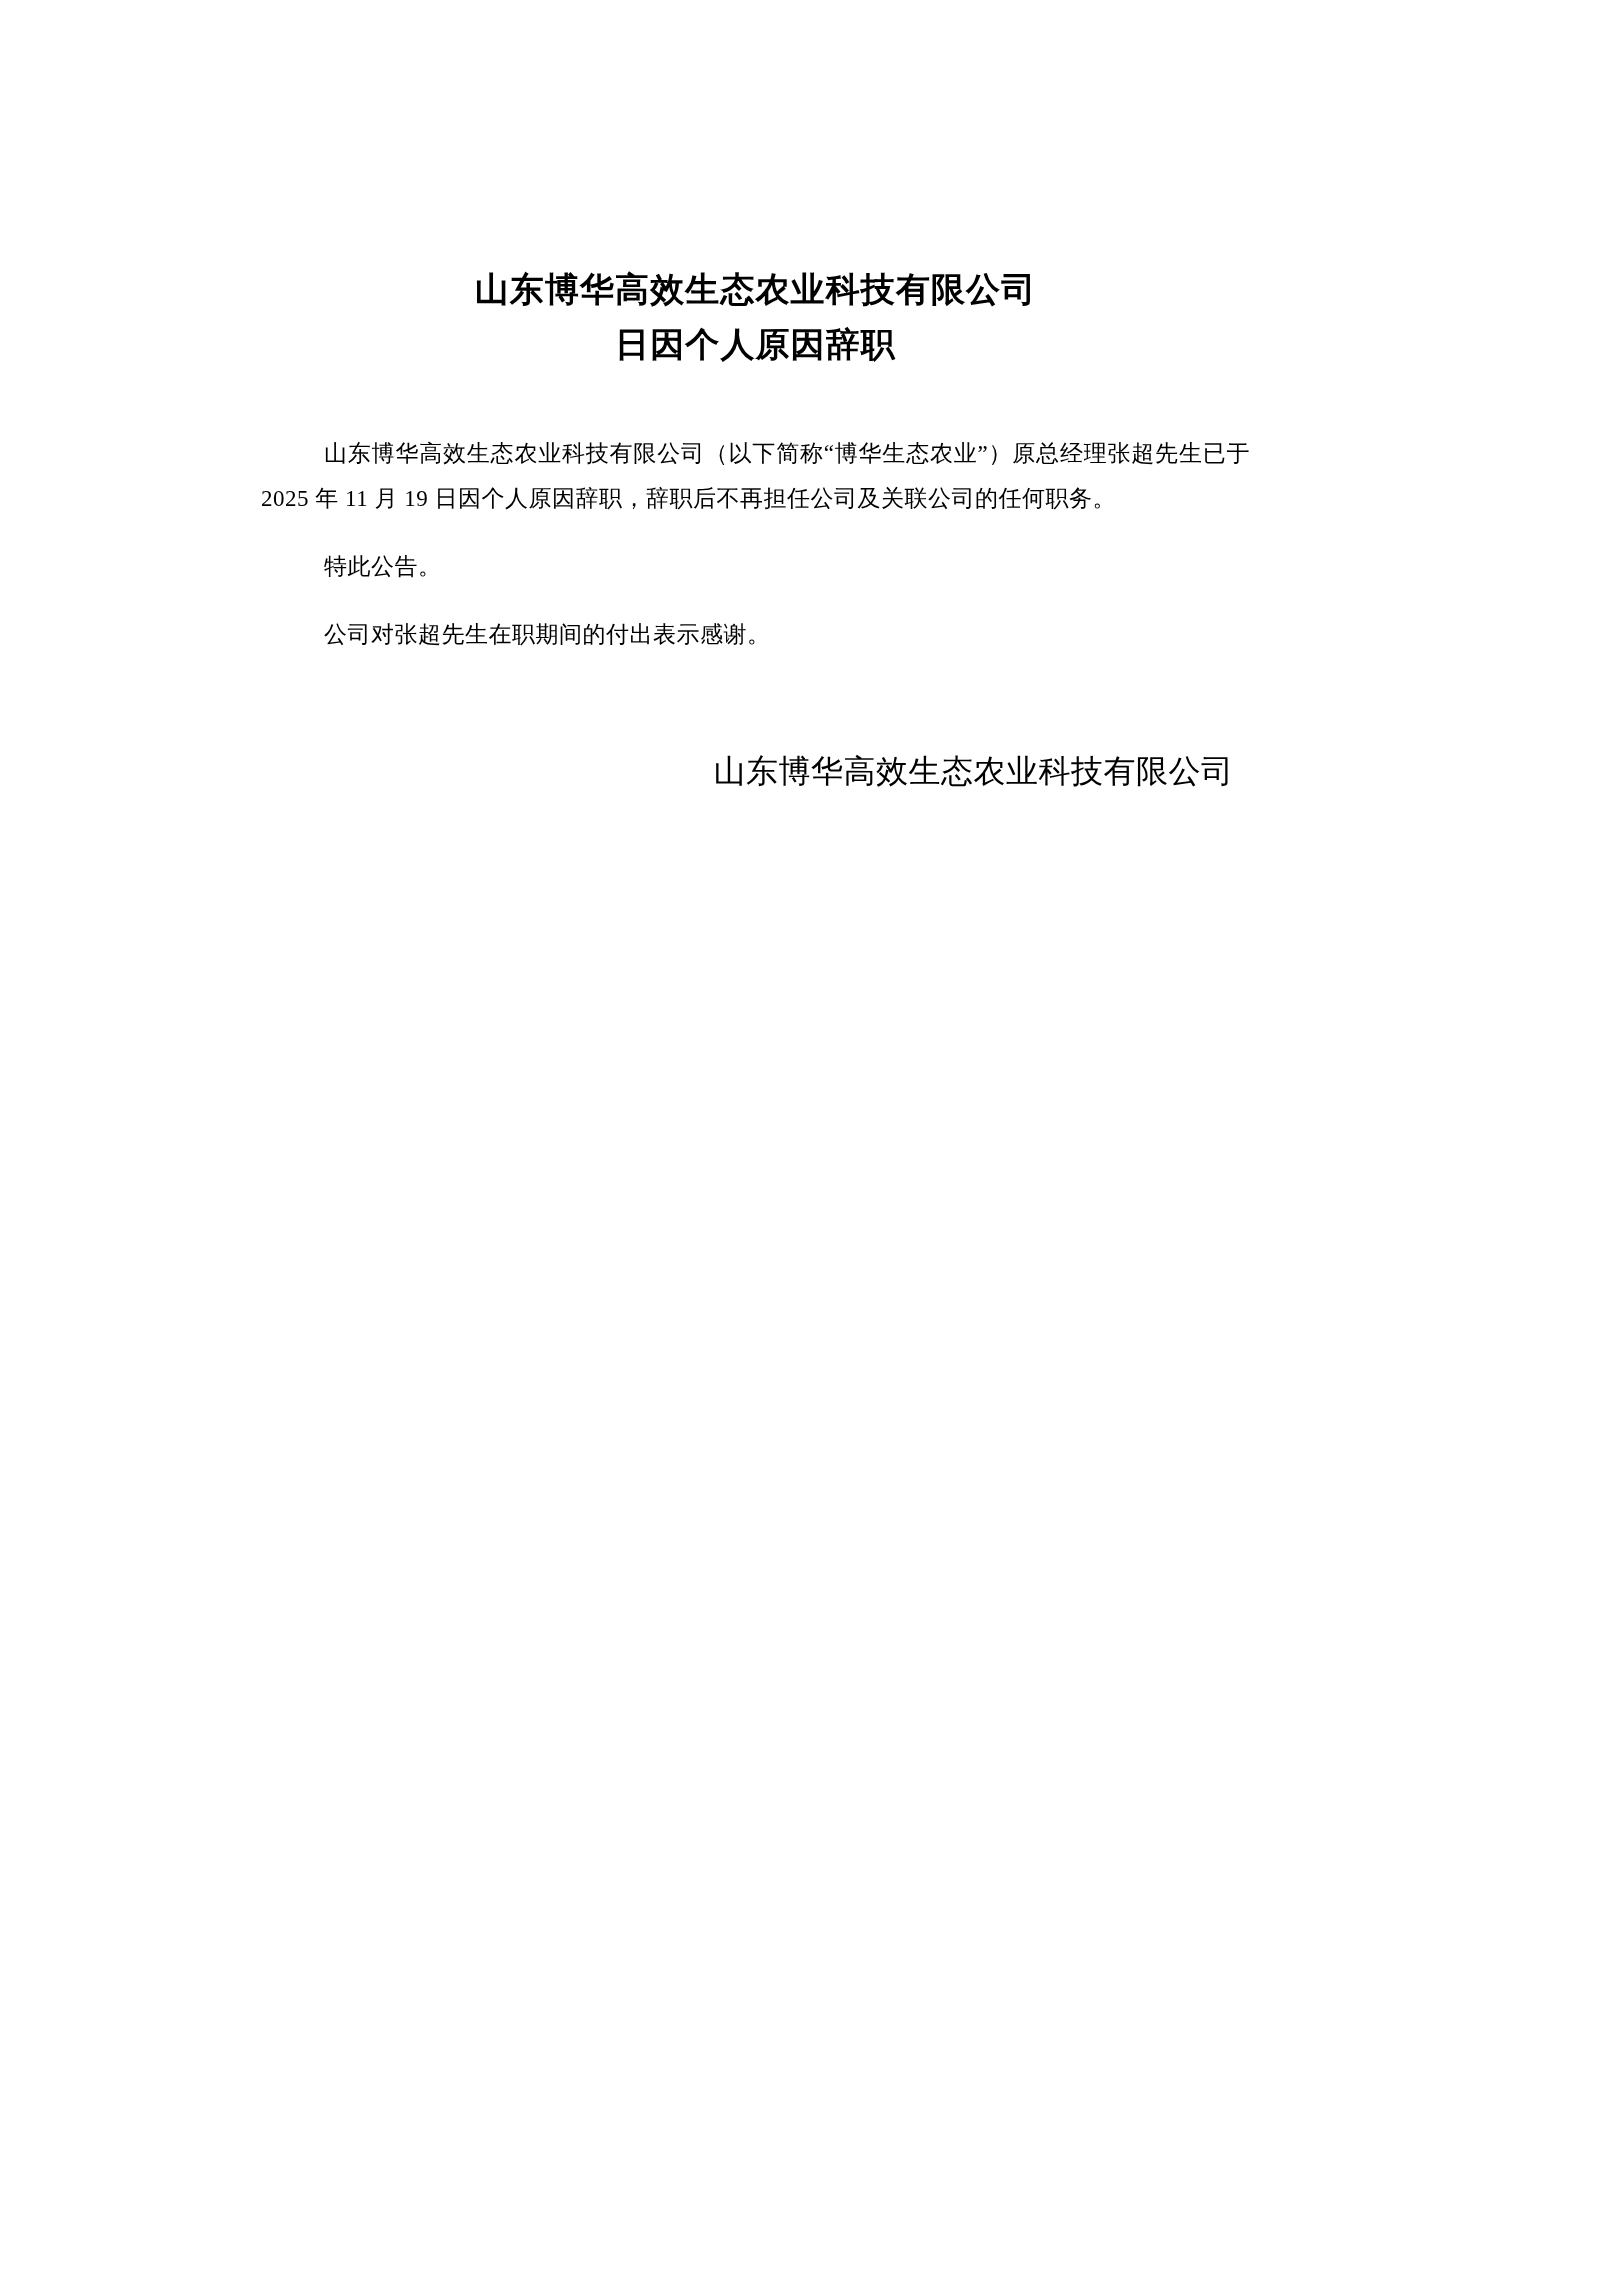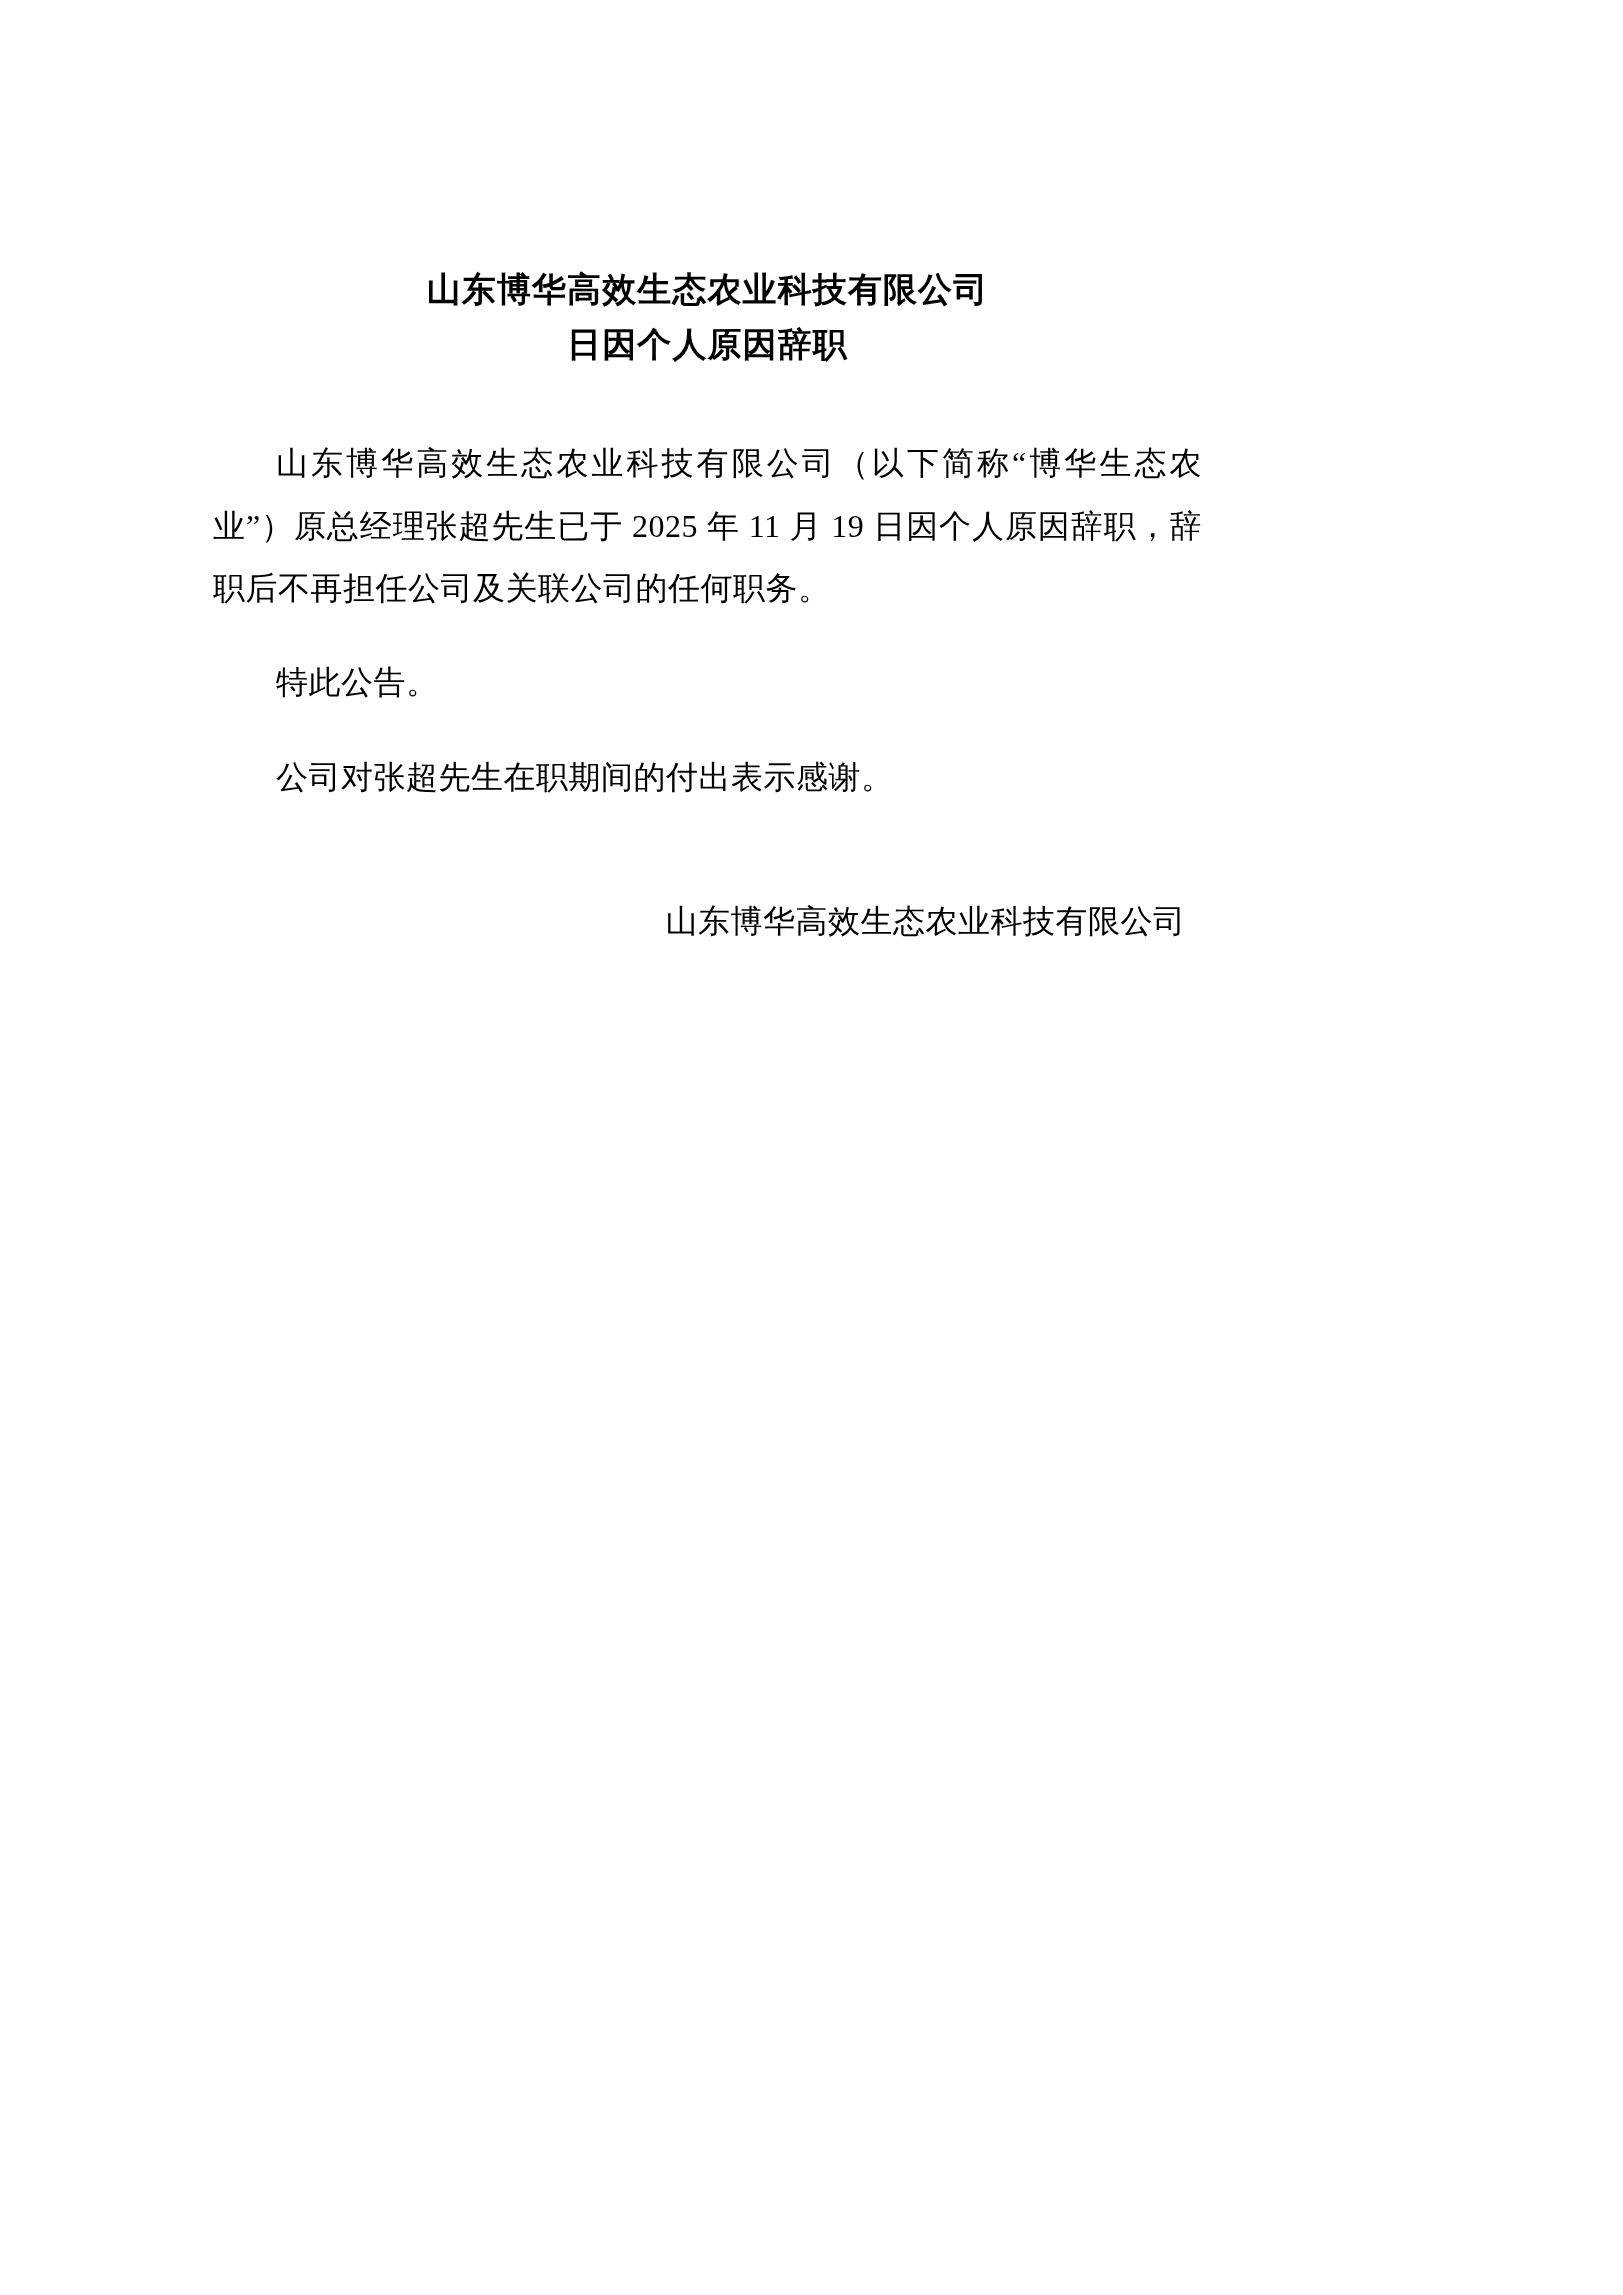--- a/index.html
+++ b/index.html
@@ -12,36 +12,37 @@
     color: #000000;
   }
   .page {
     position: relative;
     width: 1415px;
     height: 2295px;
     background: #ffffff;
     box-sizing: border-box;
     padding: 262px 213px 0 213px;
     overflow: hidden;
+    margin-left: 48px;
   }
   .doc-title {
     text-align: center;
     font-weight: bold;
     font-size: 34px;
     line-height: 1.62;
     letter-spacing: 1.1px;
   }
   .doc-title .line {
     display: block;
   }
   .body-block {
     margin-top: 60px;
   }
   .para {
-    font-size: 32px;
+    font-size: 23px;
     line-height: 1.95;
     text-indent: 63px;
     letter-spacing: 0.5px;
     text-align: justify;
     text-justify: inter-ideograph;
   }
   .para + .para {
     margin-top: 0;
   }
   .signature-block {

